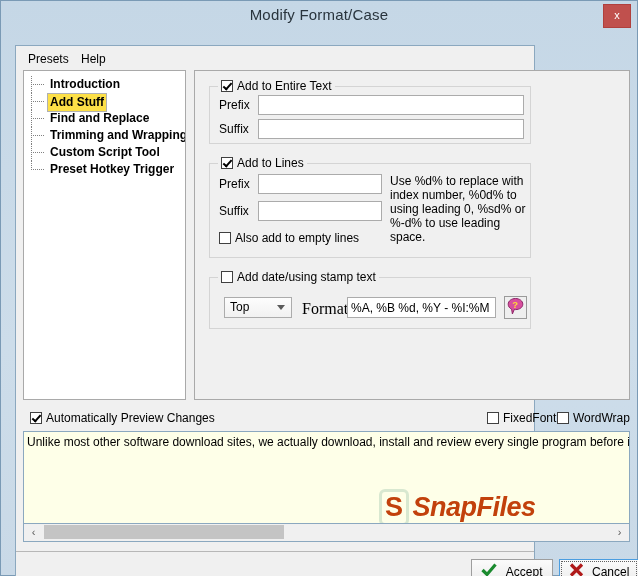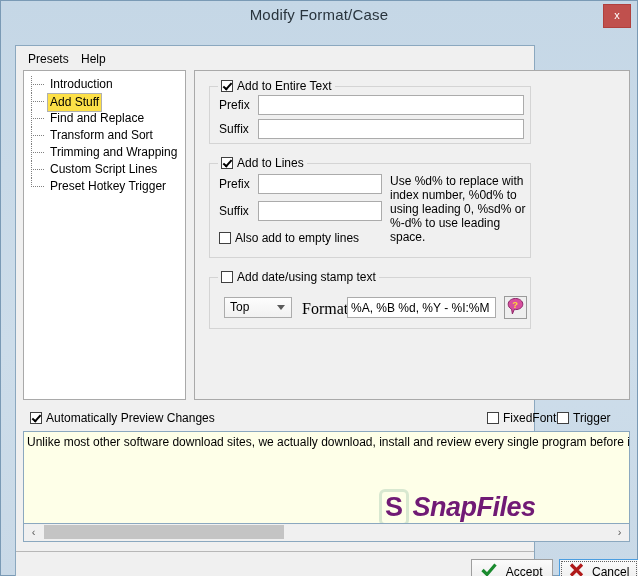--- a/index.html
+++ b/index.html
@@ -74,20 +74,21 @@
 
   
   #tree {
     position: absolute;
     left: 7px; top: 24px;
     width: 163px; height: 330px;
     background: #fff;
     border: 1px solid #a9a9a9;
     box-sizing: border-box;
     overflow: hidden;
+    font-weight: bold;
   }
   .tree-row {
     position: relative;
     height: 17px;
     padding-left: 24px;
     font-size: 12px;
     line-height: 17px;
     white-space: nowrap;
     cursor: default;
   }
@@ -260,21 +261,21 @@
     white-space: nowrap;
     color: #000;
     cursor: text;
   }
   #watermark {
     position: absolute;
     left: 355px; top: 57px;
     font-size: 27px;
     font-style: italic;
     font-weight: bold;
-    color: #701a75;
+    color: #c2410c;
     letter-spacing: -.5px;
     white-space: nowrap;
     pointer-events: none;
   }
   #watermark .mark {
     display: inline-block;
     border: 3px solid #d8e8d0;
     border-radius: 6px;
     padding: 0 3px;
     margin-right: 4px;
@@ -372,31 +373,26 @@
         <span class="tree-label">Add Stuff</span>
       </div>
       <div class="tree-row">
         <span class="vline"></span>
         <span class="dash"></span>
         <span class="tree-label">Find and Replace</span>
       </div>
       <div class="tree-row">
         <span class="vline"></span>
         <span class="dash"></span>
-        <span class="tree-label">Transform and Sort</span>
+        <span class="tree-label">Trimming and Wrapping</span>
       </div>
       <div class="tree-row">
         <span class="vline"></span>
         <span class="dash"></span>
-        <span class="tree-label">Trimming and Wrapping</span>
-      </div>
-      <div class="tree-row">
-        <span class="vline"></span>
-        <span class="dash"></span>
-        <span class="tree-label">Custom Script Lines</span>
+        <span class="tree-label">Custom Script Tool</span>
       </div>
       <div class="tree-row last">
         <span class="vline"></span>
         <span class="dash"></span>
         <span class="tree-label">Preset Hotkey Trigger</span>
       </div>
     </div>
 
     <div id="right-panel">
 
@@ -444,21 +440,21 @@
     </div>
 
     <div id="preview-bar">
       <div class="inline-cb-row" id="auto-preview">
         <span class="cb checked"></span><span>Automatically Preview Changes</span>
       </div>
       <div class="inline-cb-row" id="fixedfont-cb">
         <span class="cb"></span><span>FixedFont</span>
       </div>
       <div class="inline-cb-row" id="wordwrap-cb">
-        <span class="cb"></span><span>Trigger</span>
+        <span class="cb"></span><span>WordWrap</span>
       </div>
     </div>
 
     <div id="preview-box">
       <div id="preview-text">Unlike most other software download sites, we actually download, install and review every single program before it is listed on the site.</div>
       <div id="watermark">
         <span class="mark">S</span><span>SnapFiles</span>
       </div>
     </div>
 

